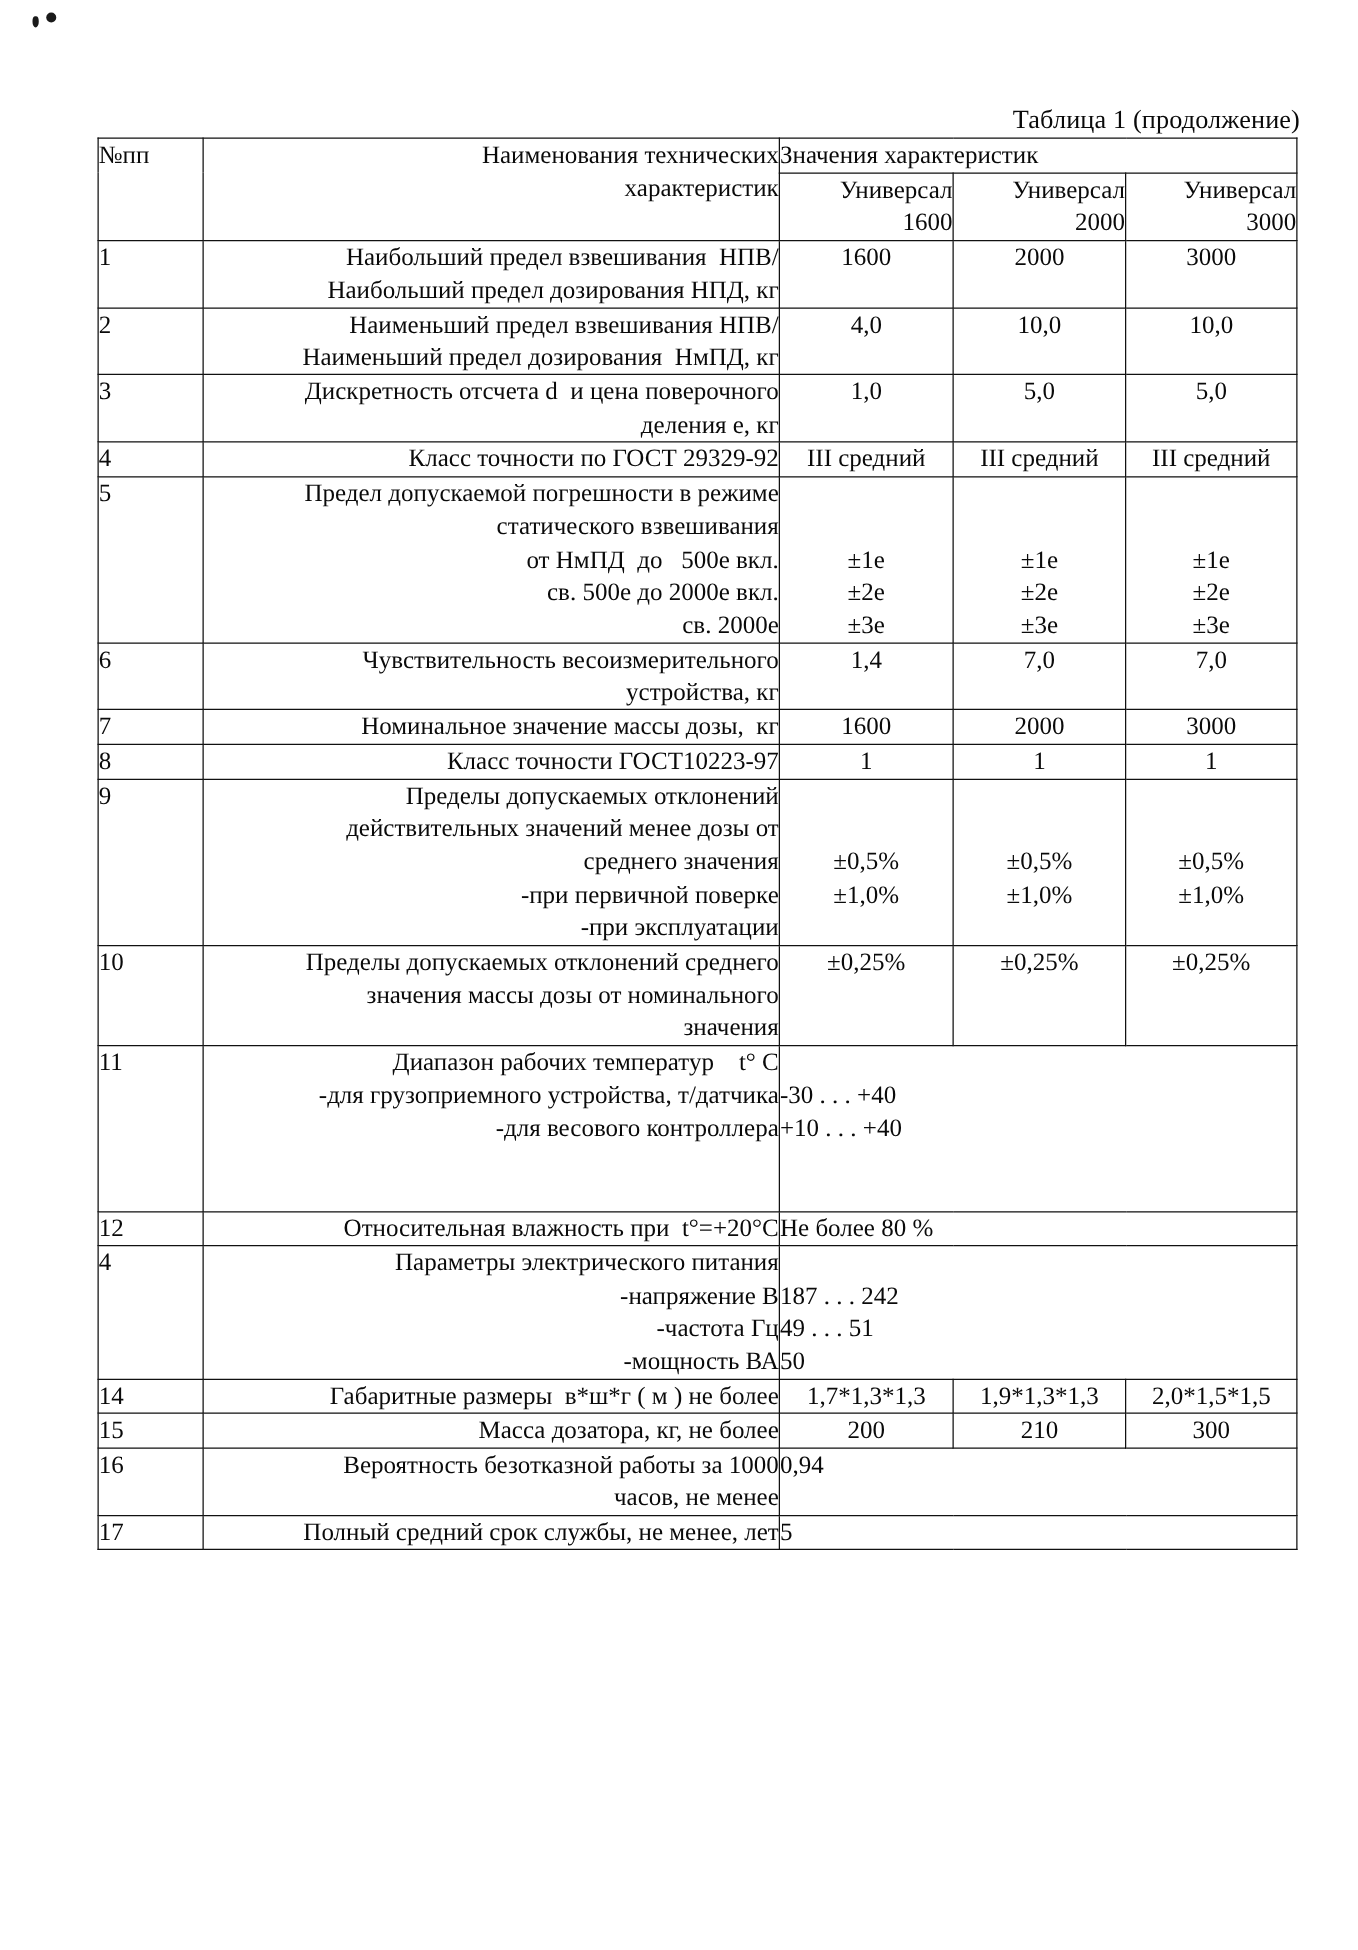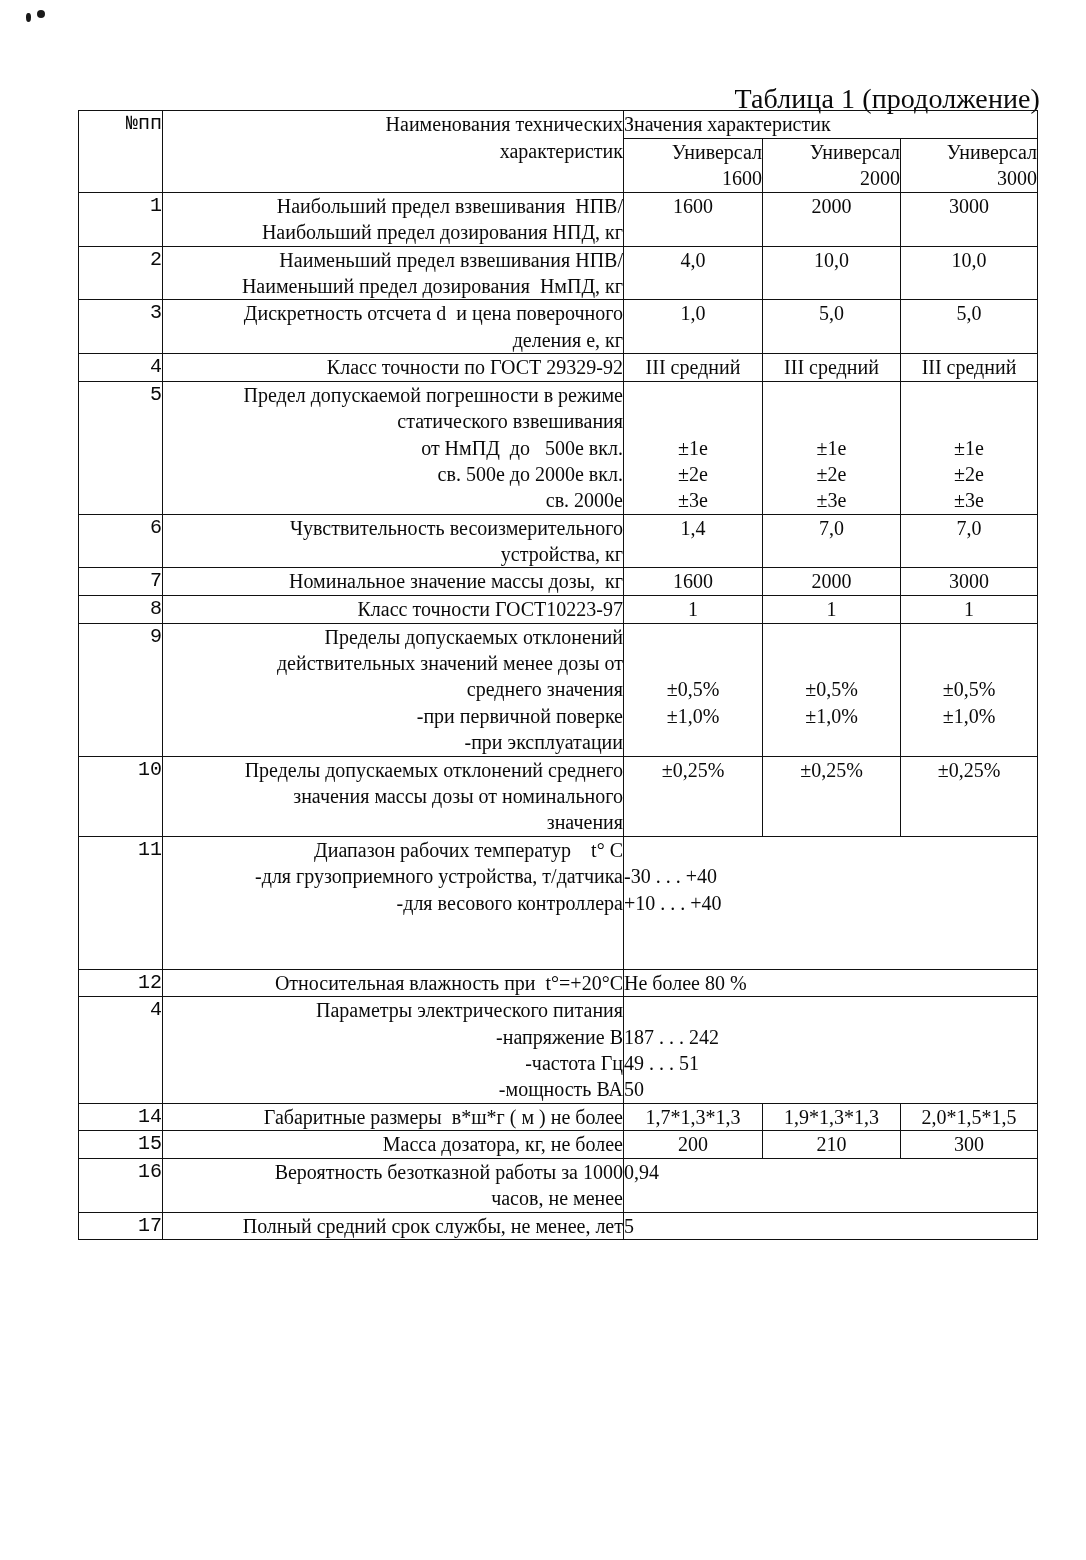--- a/index.html
+++ b/index.html
@@ -26,21 +26,21 @@
   }
   .speck-a { left: 26px; top: 13px; width: 5px;  height: 9px; border-radius: 45% 45% 50% 50%; }
   .speck-b { left: 37px; top: 10px; width: 8px;  height: 8px; }
 
   .table-caption {
     position: absolute;
     left: 0;
     top: 84px;
     width: 1040px;
     text-align: right;
-    font-size: 28px;
+    font-size: 21px;
     line-height: 1.1;
     letter-spacing: 0.1px;
   }
 
   table.spec {
     position: absolute;
     left: 78px;
     top: 110px;
     width: 959px;
     border-collapse: collapse;
@@ -58,22 +58,21 @@
 
   
   col.c-num  { width: 84px;  }
   col.c-name { width: 461px; }
   col.c-v1   { width: 139px; }
   col.c-v2   { width: 138px; }
   col.c-v3   { width: 137px; }
 
   .cell-num {
     padding: 3px 0 3px 9px;
-    text-align: right;
-    font-family: Liberation Mono, monospace;
+    text-align: left;
   }
   .cell-name {
     padding: 3px 6px 4px 10px;
     text-align: right;
   }
   .cell-val {
     padding: 3px 6px 4px 6px;
     text-align: center;
   }
   .cell-head-span {

